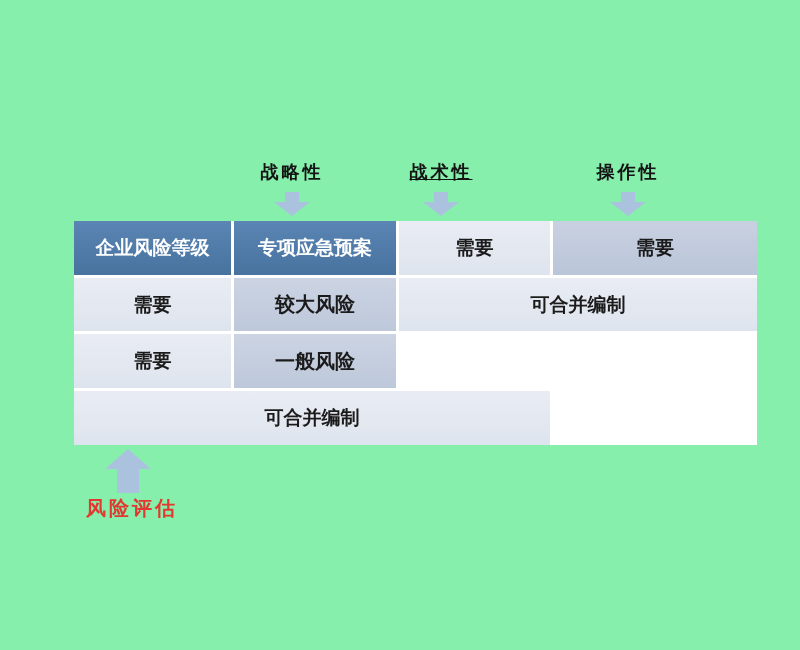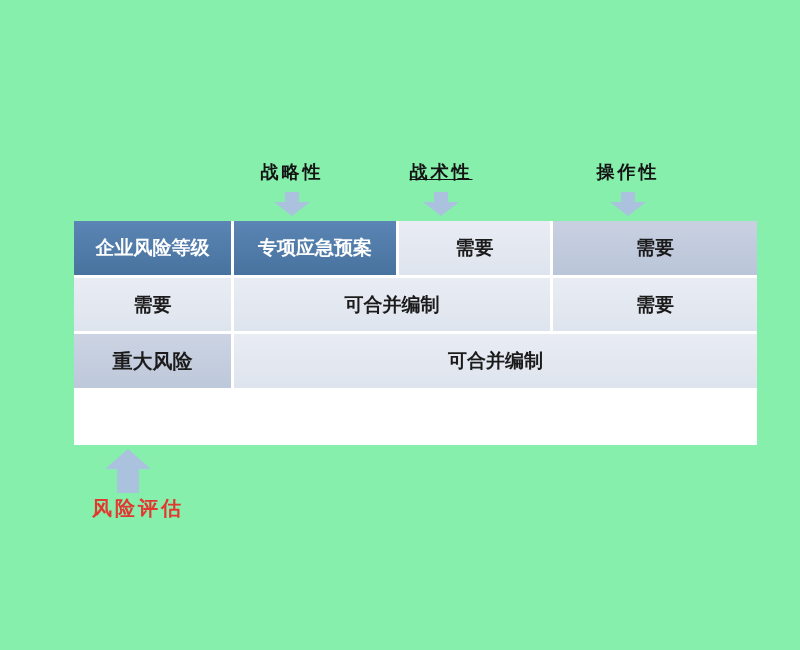--- a/index.html
+++ b/index.html
@@ -111,21 +111,21 @@
     background: linear-gradient(180deg, #c9d1e1, #bac5d9);
     color: #1b1b1b;
     font-size: 19px;
   }
   .span2 { grid-column: span 2; }
   .span3 { grid-column: span 3; }
 
   
   .bottom-label {
     position: absolute;
-    left: 138px;
+    left: 132px;
     top: 495px;
     transform: translateX(-50%);
     font-family: Liberation Mono, monospace;
     font-size: 20px;
     font-weight: 700;
     color: #e23830;
     letter-spacing: 3px;
     white-space: nowrap;
   }
 </style>
@@ -153,24 +153,25 @@
 
   <div class="tbl">
 
     <div class="cell th">企业风险等级</div>
     <div class="cell th">专项应急预案</div>
 
     <div class="cell cell-light">需要</div>
     <div class="cell cell-dark">需要</div>
     <div class="cell cell-light">需要</div>
 
+    <div class="cell rowhead">较大风险</div>
     <div class="cell cell-light span2">可合并编制</div>
     <div class="cell cell-light">需要</div>
 
-    <div class="cell rowhead">重大风险</div>
+    <div class="cell rowhead">一般风险</div>
     <div class="cell cell-light span3">可合并编制</div>
   </div>
 
   <div class="arrow-up">
     <div class="head"></div>
     <div class="shaft"></div>
   </div>
 
   <div class="bottom-label">风险评估</div>
 

